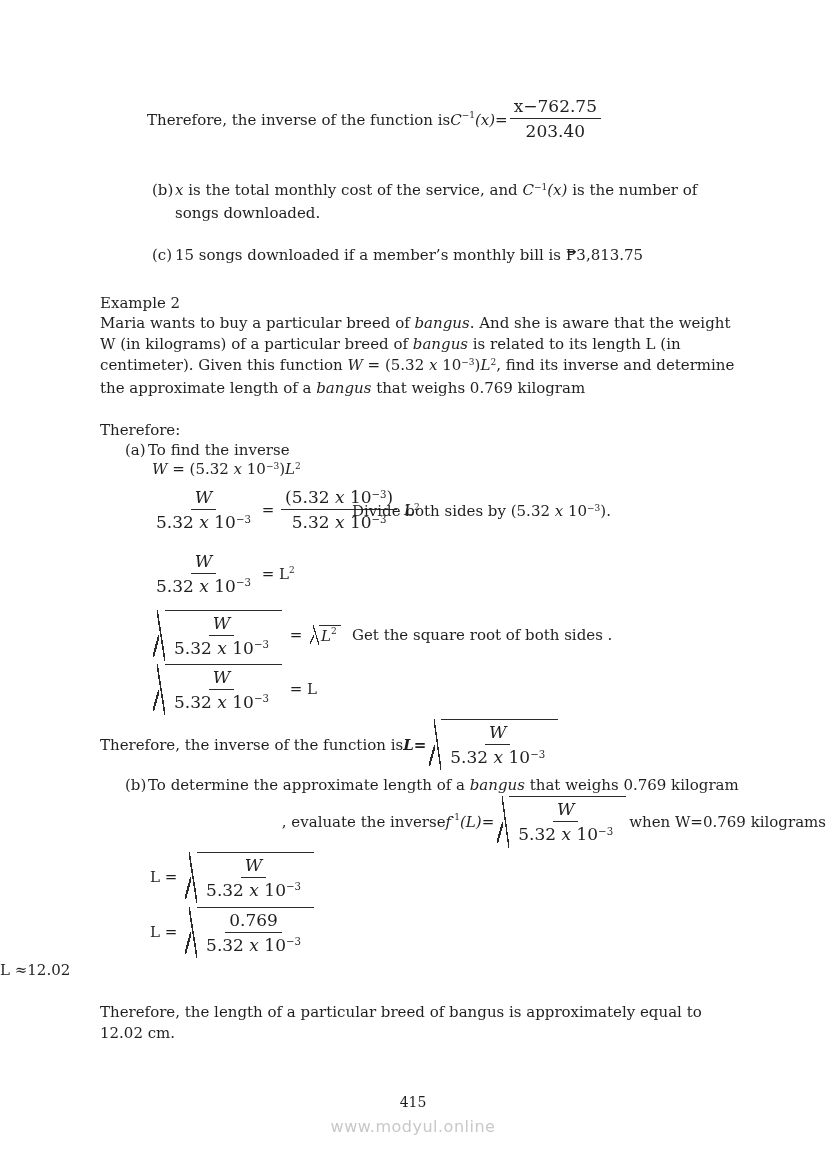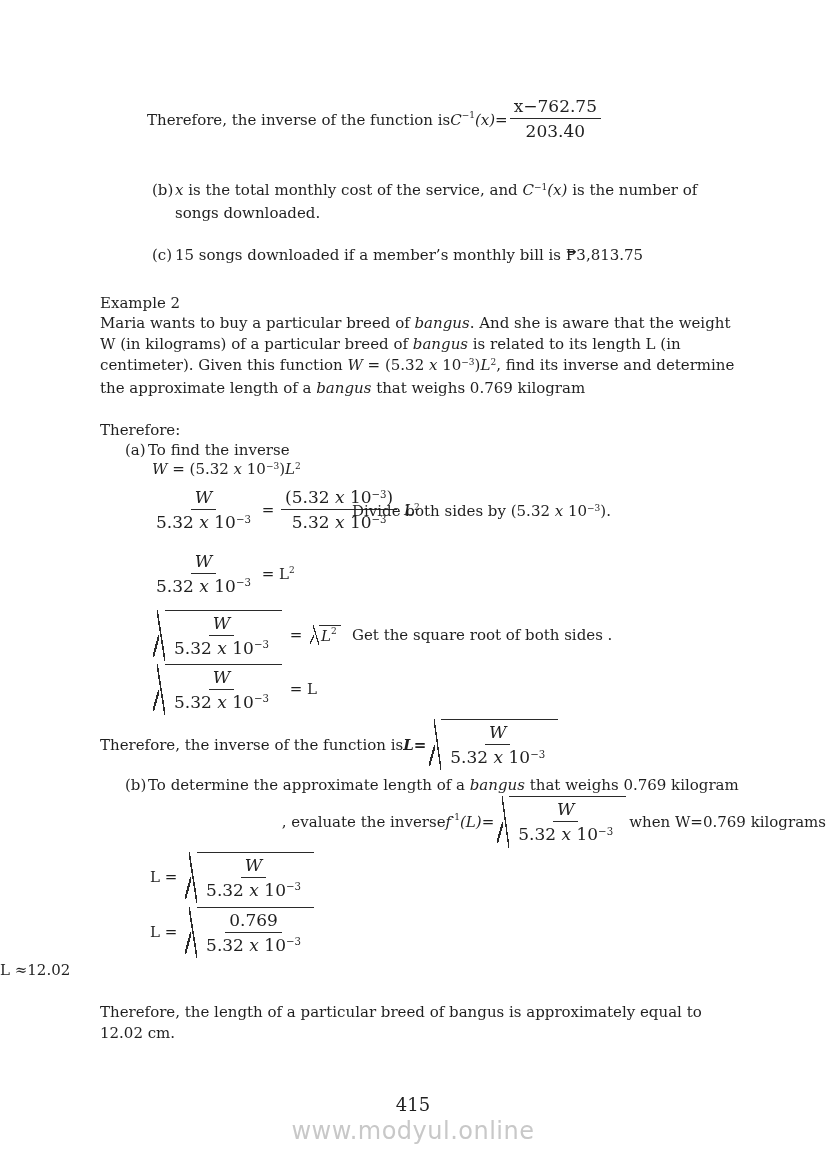--- a/index.html
+++ b/index.html
@@ -64,25 +64,25 @@
   .eq-sqrt-both  { margin-top: 12px; padding-left: 150px; min-height: 40px; }
   .eq-sqrt-l     { margin-top: 3px;  padding-left: 150px; min-height: 40px; }
   .l-therefore-l { margin: 4px 0 0 100px; min-height: 40px; }
   .l-item-b2     { margin: 6px 0 0 125px; }
   .l-evaluate    { margin: 2px 0 0 147px; min-height: 36px; justify-content: flex-end; }
   .eq-lw         { margin-top: 4px; padding-left: 150px; min-height: 40px; }
   .eq-l0769      { margin-top: 4px; padding-left: 150px; min-height: 42px; }
   .eq-result     { margin-top: 3px; min-height: 22px; }
   .l-conclusion  { margin: 19px 0 0 100px; line-height: 21px; max-width: 645px; }
 
-  .pagenum   { position: absolute; left: 0; right: 0; top: 1094px; text-align: center; font-size: 18px; }
+  .pagenum   { position: absolute; left: 0; right: 0; top: 1094px; text-align: center; font-size: 14px; }
   .watermark {
     position: absolute; left: 0; right: 0; top: 1117px; text-align: center;
     font-family: "DejaVu Sans", "Liberation Sans", sans-serif;
-    font-size: 24px; letter-spacing: 0.5px;
+    font-size: 16px; letter-spacing: 0.5px;
   }
 </style>
 </head>
 <body>
 
 <div class="page" style="background: rgb(255, 255, 255); color: rgb(31, 31, 31);">
 
   <div class="l-therefore-c flexline">Therefore, the inverse of the function is <i>C</i><sup>−1</sup><i>(x)</i>  = <span class="frac">
         <span class="num">x−762.75</span>
         <span class="den">203.40</span>

